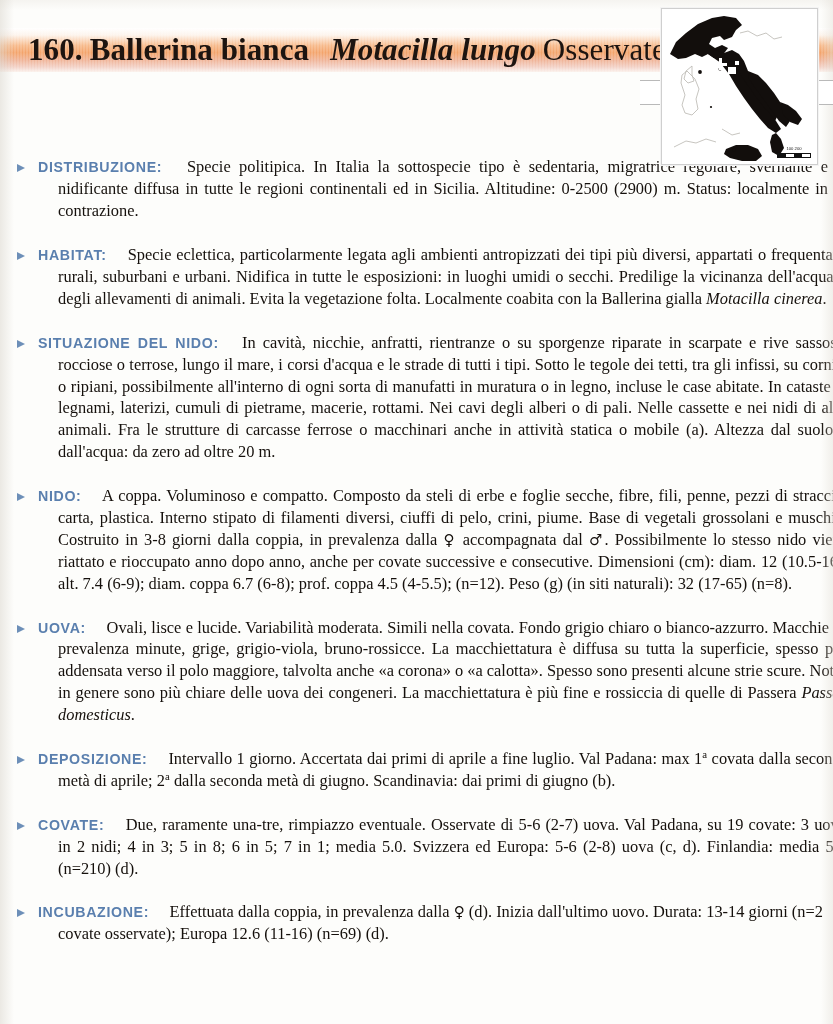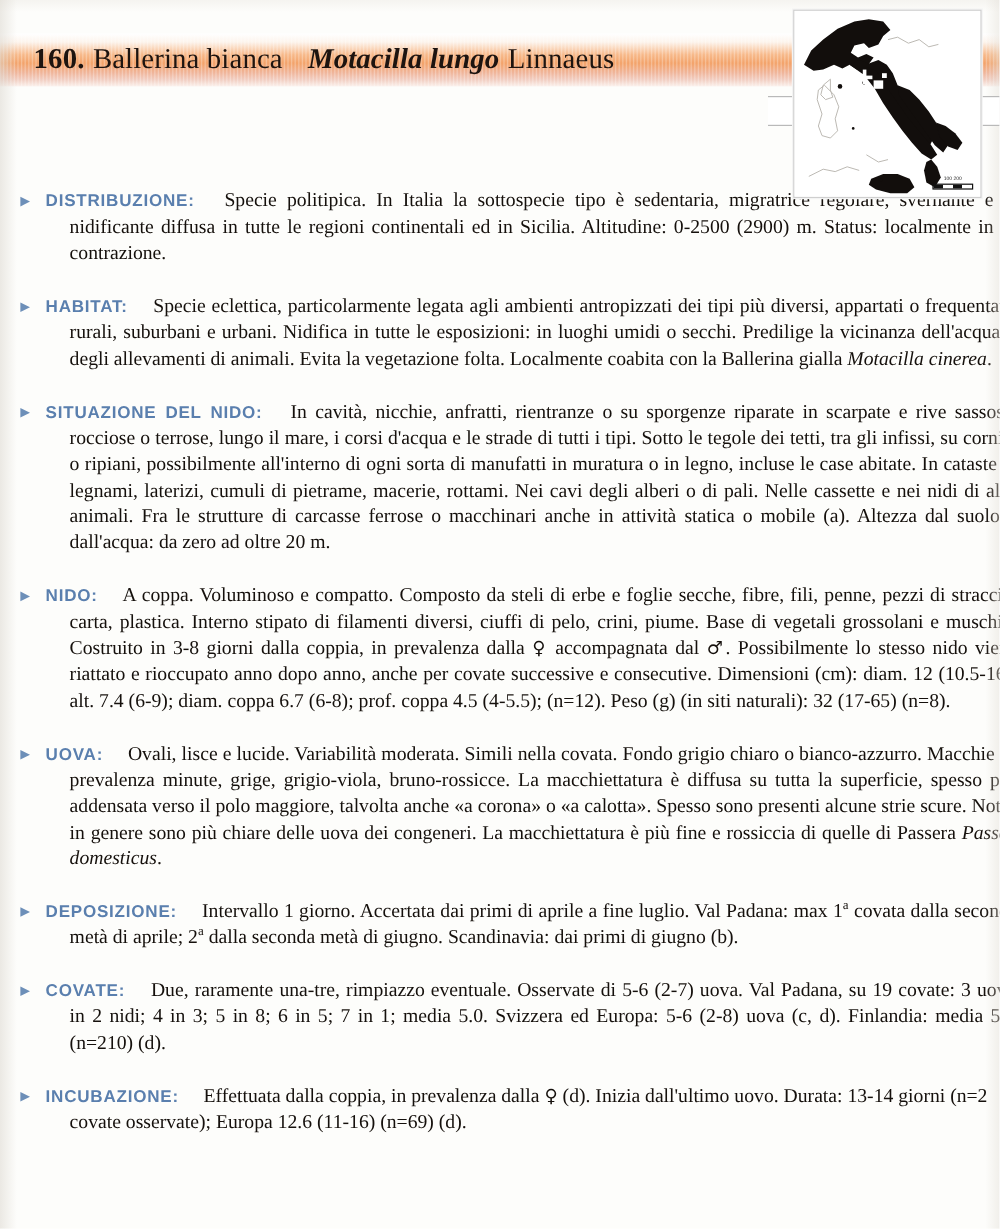--- a/index.html
+++ b/index.html
@@ -55,31 +55,31 @@
         #fbf1ec 100%);
   }
   .title-text {
     position: absolute;
     left: 28px;
     top: 30px;
     height: 40px;
     display: flex;
     align-items: center;
     white-space: nowrap;
-    font-size: 24px;
+    font-size: 31px;
     color: #1d1410;
     letter-spacing: 0.1px;
     z-index: 4;
   }
   .t-num {
     font-weight: 700;
     margin-right: 7px;
   }
   .t-common {
-    font-weight: 400;
+    font-weight: 700;
     margin-right: 21px;
   }
   .t-sci {
     font-style: italic;
     font-weight: 700;
     margin-right: 7px;
   }
   .t-auth {
     font-weight: 400;
   }
@@ -231,21 +231,21 @@
 <body>
 
 <div class="page">
 
   <div class="title-bar"></div>
 
   <div class="title-text">
     <span class="t-num">160.</span>
     <span class="t-common">Ballerina bianca</span>
     <span class="t-sci">Motacilla lungo</span>
-    <span class="t-auth">Linnaeus</span>
+    <span class="t-auth">Osservate</span>
   </div>
 
   <div class="lang-row-tail"></div>
 
   <div class="map-box">
     <svg width="155" height="155" viewBox="0 0 155 155">
       <rect x="0" y="0" width="155" height="155" fill="#ffffff"></rect>
 
       <g fill="none" stroke="#b9b6b0" stroke-width="0.8">
         <path d="M30,57 L24,62 L22,70 L26,74 L32,72 L30,66 Z"></path>

